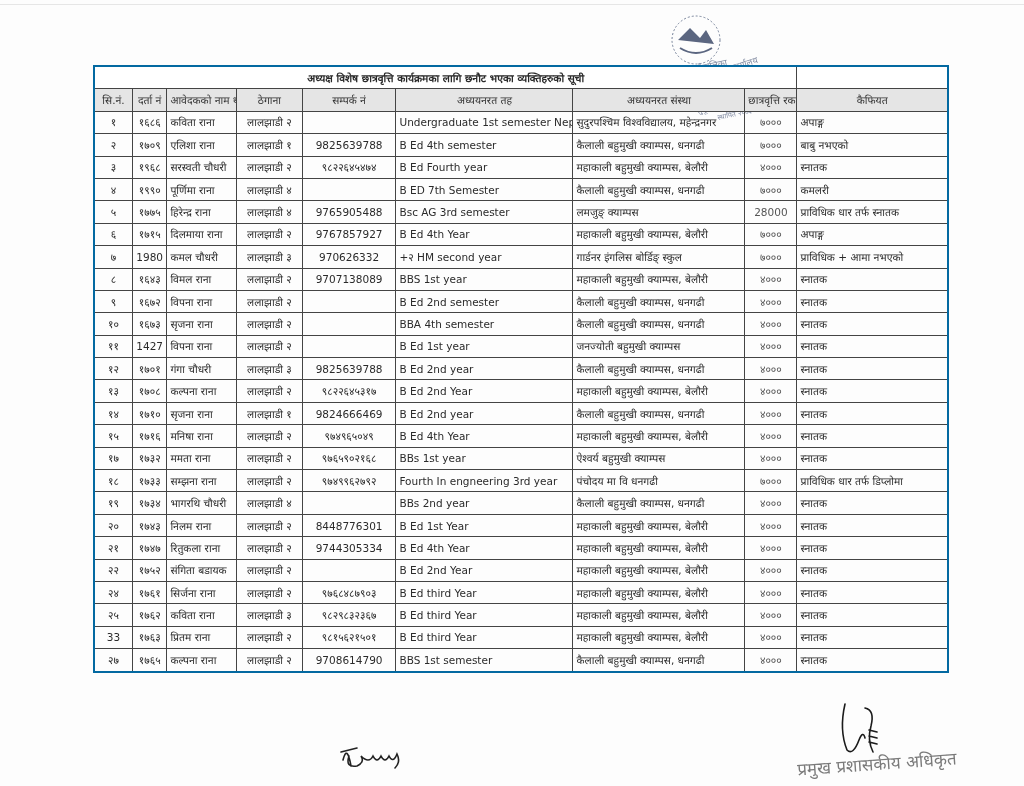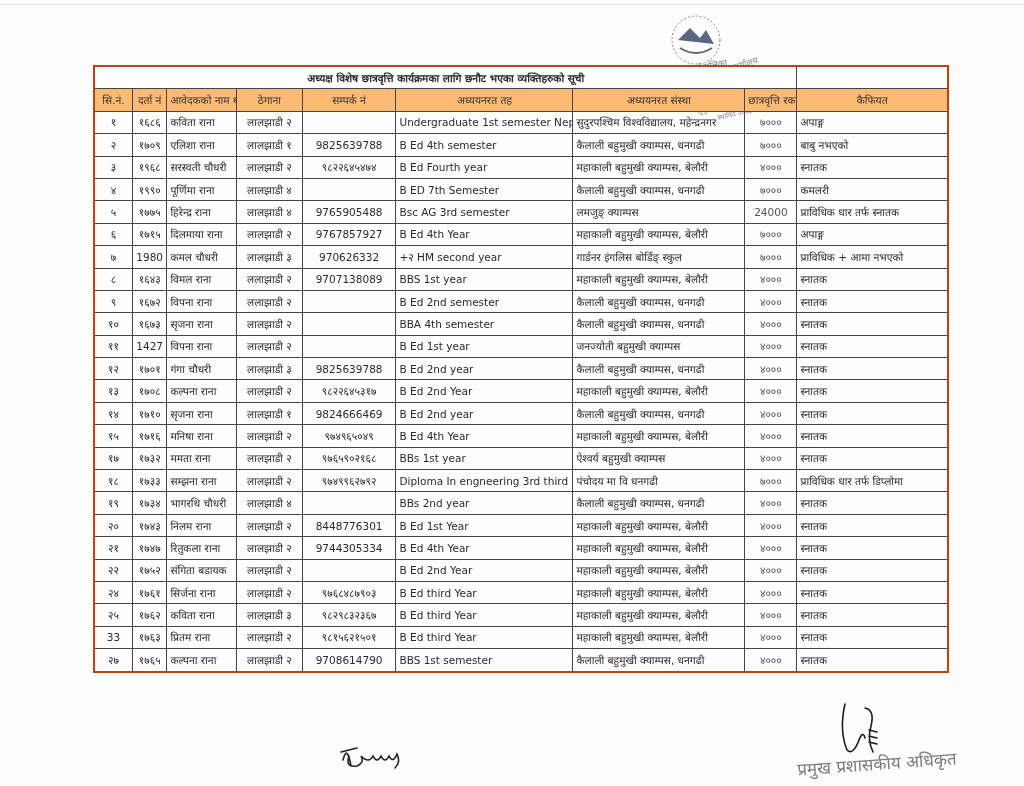--- a/index.html
+++ b/index.html
@@ -8,33 +8,33 @@
     overflow: hidden; font-family: "DejaVu Serif", "Liberation Serif", serif; color: #2a2a2a;
   }
   .page-edge { position: absolute; left: 0; top: 4px; width: 1024px; height: 1px; background: #e6e6e6; }
   .seal {
     position: absolute; left: 648px; top: 10px; width: 150px; height: 110px;
     pointer-events: none; opacity: .85;
   }
   table.sheet {
     position: absolute; left: 93px; top: 65px; width: 856px;
     border-collapse: collapse; table-layout: fixed;
-    border: 2px solid #c2410c;
+    border: 2px solid #0369a1;
     padding-left: 16px;
   }
   table.sheet td, table.sheet th {
     border: 1px solid #444; padding: 0 3px; height: 21.4px;
     font-size: 10.5px; white-space: nowrap; overflow: hidden;
     font-family: "DejaVu Sans", "Liberation Sans", sans-serif;
   }
   .title-row td {
     height: 29px; font-size: 14.5px; font-weight: bold; text-align: center; background: #fff;
   }
   .head-row th {
-    background: #fdba74; font-weight: normal; font-size: 11px; height: 58px;
+    background: #e5e5e5; font-weight: normal; font-size: 11px; height: 58px;
     text-align: center; white-space: normal; line-height: 1.35; color: #333;
   }
   .c { text-align: center; }
   .r { text-align: center; }
   .l { text-align: left; }
   .en { font-family: "Liberation Serif", "DejaVu Serif", serif; font-size: 11.5px; }
   .amt { font-size: 9px; color: #555; }
   .sig-left { position: absolute; left: 335px; top: 738px; width: 80px; height: 38px; }
   .sig-right { position: absolute; left: 835px; top: 700px; width: 50px; height: 70px; }
   .officer {
@@ -135,21 +135,21 @@
         <td class="l">कमलरी</td>
       </tr>
       <tr>
         <td class="c">५</td>
         <td class="c">१७७५</td>
         <td class="l">हिरेन्द्र राना</td>
         <td class="c">लालझाडी ४</td>
         <td class="r en">9765905488</td>
         <td class="l en">Bsc AG 3rd semester</td>
         <td class="l">लमजुङ् क्याम्पस</td>
-        <td class="r amt">24000</td>
+        <td class="r amt">28000</td>
         <td class="l">प्राविधिक धार तर्फ स्नातक</td>
       </tr>
       <tr>
         <td class="c">६</td>
         <td class="c">१७१५</td>
         <td class="l">दिलमाया राना</td>
         <td class="c">लालझाडी २</td>
         <td class="r en">9767857927</td>
         <td class="l en">B Ed 4th Year</td>
         <td class="l">महाकाली बहुमुखी क्याम्पस, बेलौरी</td>
@@ -265,21 +265,21 @@
         <td class="l">ऐश्वर्य बहुमुखी क्याम्पस</td>
         <td class="r amt">४०००</td>
         <td class="l">स्नातक</td>
       </tr>
       <tr>
         <td class="c">१८</td>
         <td class="c">१७३३</td>
         <td class="l">सम्झना राना</td>
         <td class="c">लालझाडी २</td>
         <td class="r en">९७४९९६२७९२</td>
-        <td class="l en">Diploma In engneering 3rd third</td>
+        <td class="l en">Fourth In engneering 3rd year</td>
         <td class="l">पंचोदय मा वि धनगढी</td>
         <td class="r amt">७०००</td>
         <td class="l">प्राविधिक धार तर्फ डिप्लोमा</td>
       </tr>
       <tr>
         <td class="c">१९</td>
         <td class="c">१७३४</td>
         <td class="l">भागरथि चौधरी</td>
         <td class="c">लालझाडी ४</td>
         <td class="r en"></td>

